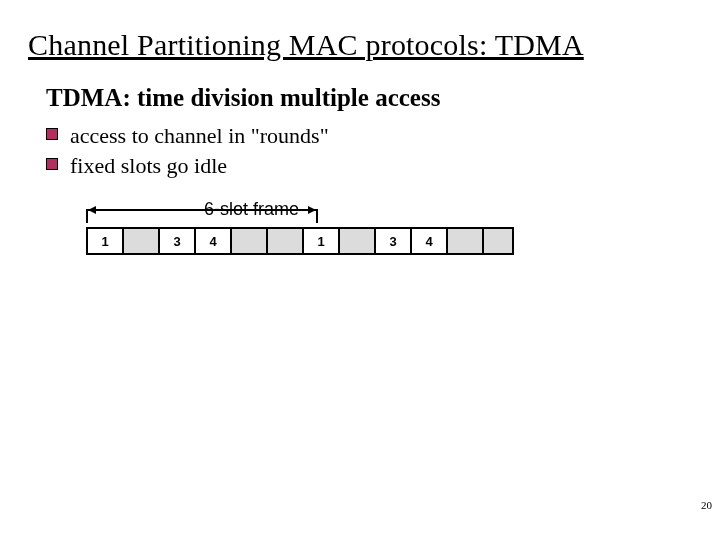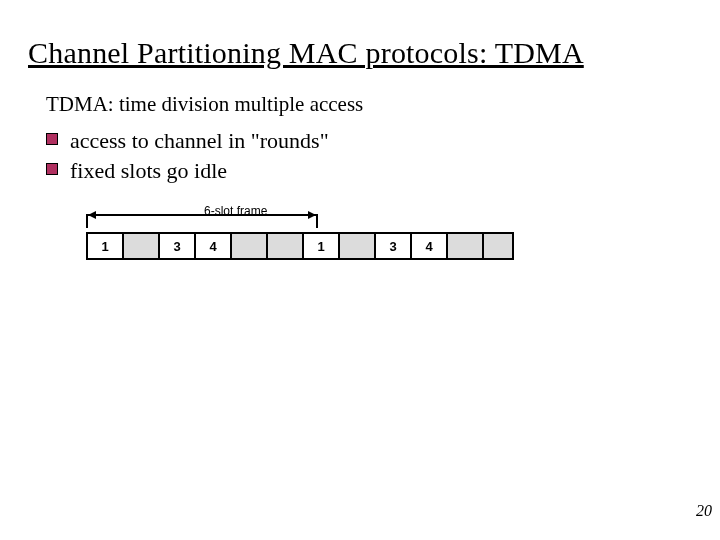--- a/index.html
+++ b/index.html
@@ -14,28 +14,28 @@
   .slide {
     position: relative;
     width: 720px;
     height: 540px;
     box-sizing: border-box;
     padding: 20px 28px 0 28px;
   }
   .title {
     font-size: 30px;
     text-decoration: underline;
-    margin: 16px 0 22px 0;
+    margin: 8px 0 22px 0;
     font-weight: normal;
     letter-spacing: 0.2px;
   }
   .subtitle {
-    font-size: 21px;
+    font-size: 25px;
     margin: 0 0 10px 18px;
-    font-weight: normal;
+    font-weight: bold;
   }
   ul.bullets {
     list-style: none;
     margin: 0 0 0 18px;
     padding: 0;
   }
   ul.bullets li {
     font-size: 22px;
     line-height: 1.25;
     margin: 2px 0;
@@ -59,21 +59,21 @@
     position: relative;
     margin: 20px 0 0 58px;
     width: 470px;
     height: 70px;
   }
   .frame-label {
     position: absolute;
     top: 0;
     left: 118px;
     font-family: Arial, Helvetica, sans-serif;
-    font-size: 12px;
+    font-size: 18px;
   }
   .frame-brace {
     position: absolute;
     top: 10px;
     left: 0;
     width: 232px;
     height: 14px;
     box-sizing: border-box;
     border-top: 2px solid #000;
   }
@@ -129,24 +129,23 @@
   }
 
   .footer {
     position: absolute;
     bottom: 16px;
     right: 34px;
     font-size: 16px;
   }
   .page-num {
     position: absolute;
-    bottom: 20px;
+    bottom: 29px;
     right: 8px;
-    font-size: 16px;
-    font-style: italic;
+    font-size: 11px;
   }
 </style>
 </head>
 <body>
 
 <div class="slide">
 
   <h1 class="title">Channel Partitioning MAC protocols: TDMA</h1>
 
   <h2 class="subtitle">TDMA: time division multiple access</h2>

